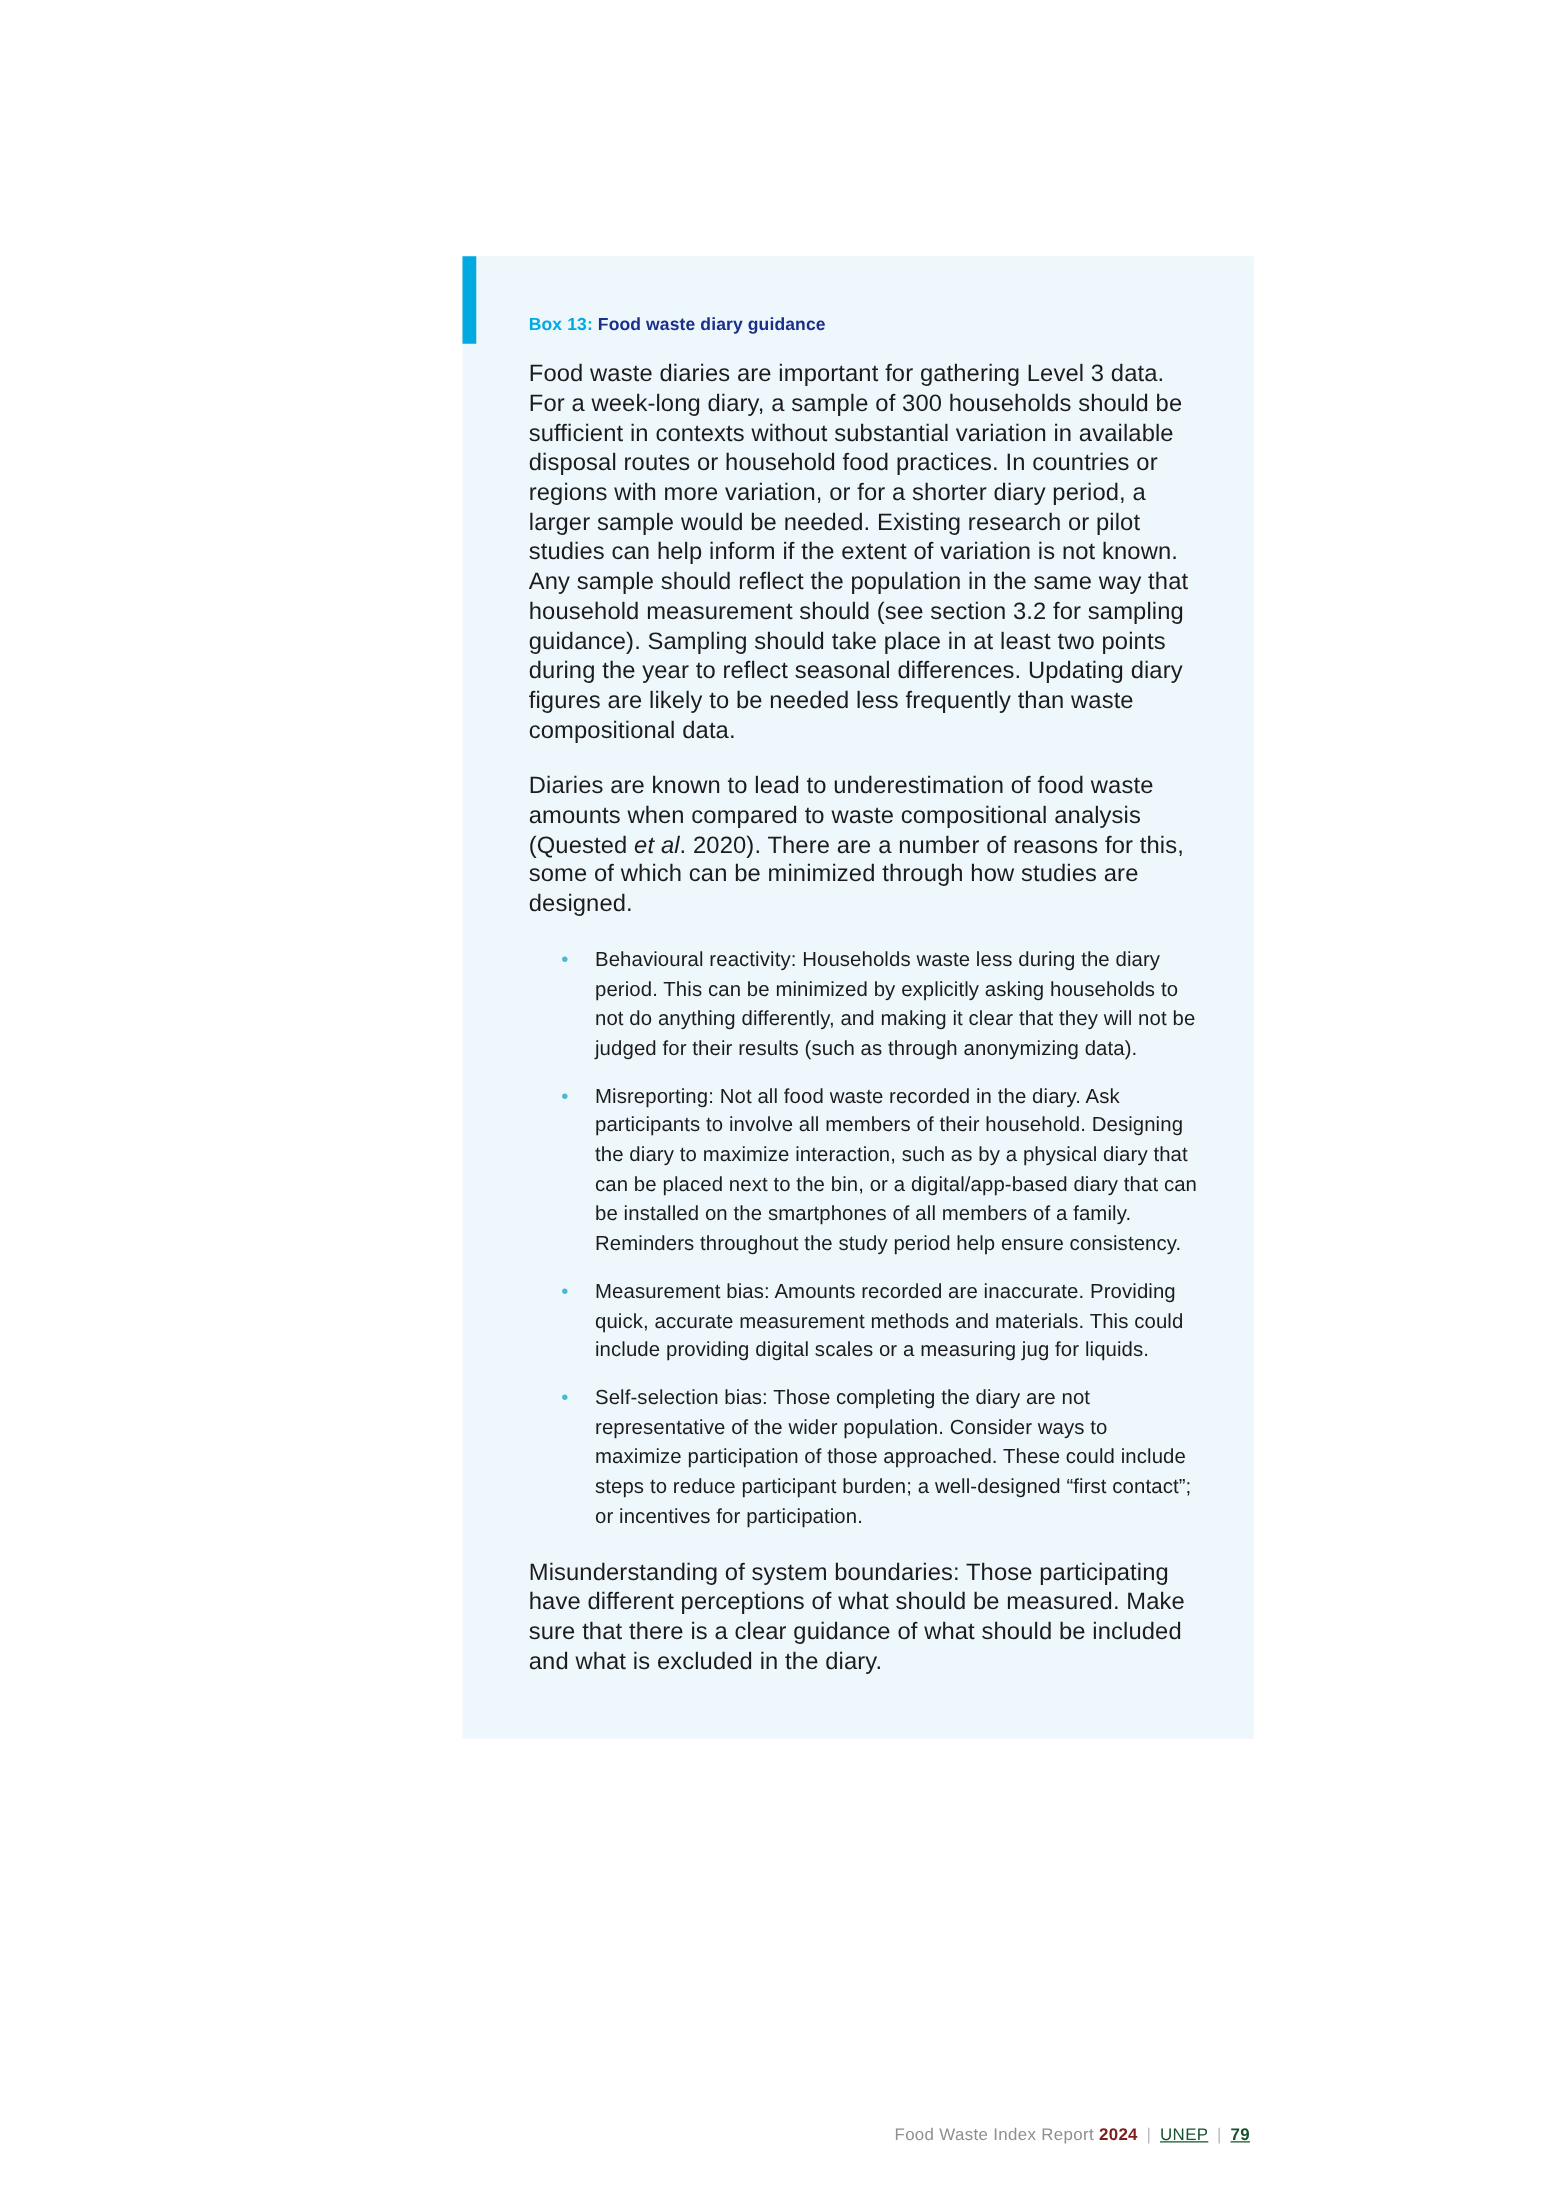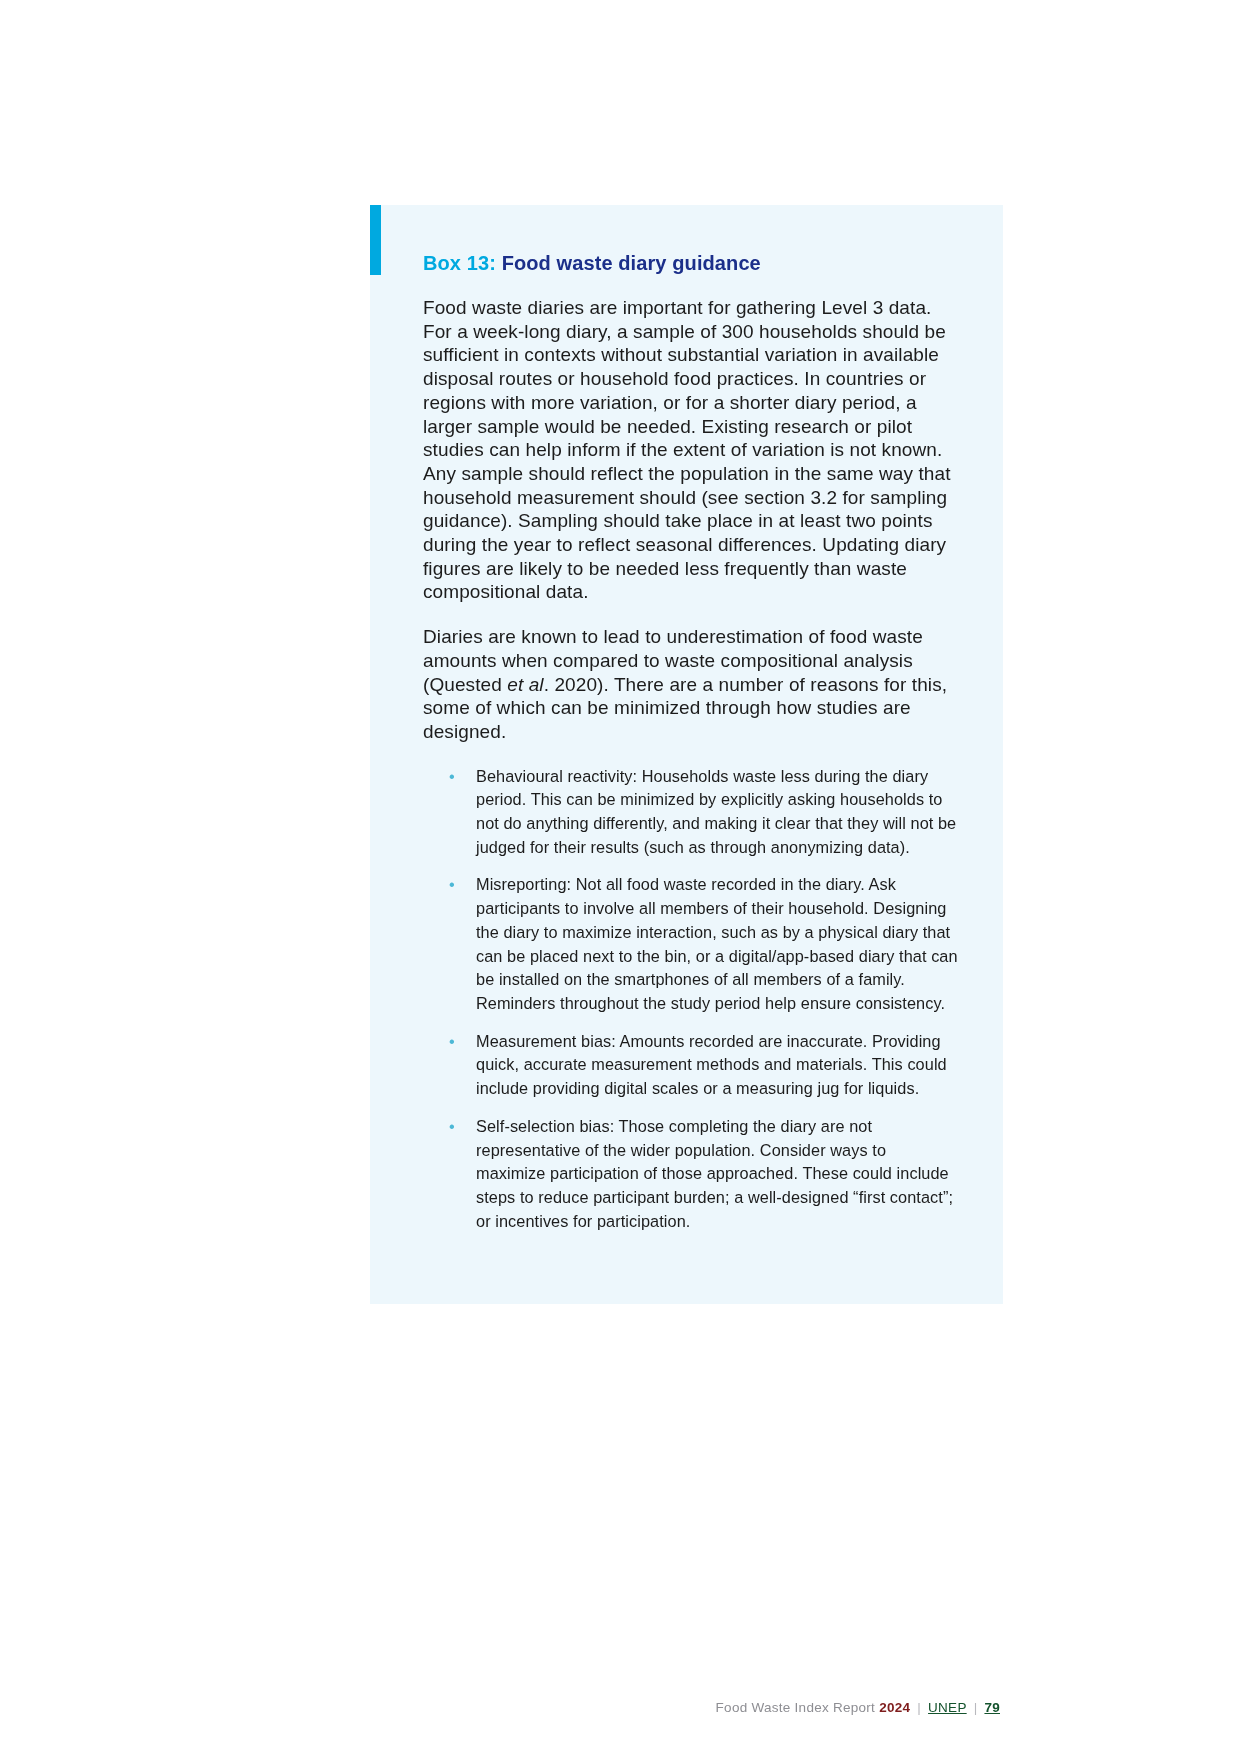--- a/index.html
+++ b/index.html
@@ -37,21 +37,21 @@
     width: 11px;
     height: 70px;
     background: #00a9e0;
   }
 
   .box-inner {
     padding: 45px 45px 50px 53px;
   }
 
   .box-title {
-    font-size: 20px;
+    font-size: 14px;
     font-weight: bold;
     line-height: 1.3;
     margin: 0 0 20px 0;
     letter-spacing: 0.1px;
   }
   .box-title .label {
     color: #00a9e0;
   }
   .box-title .title-text {
     color: #1b2f8a;
@@ -160,20 +160,21 @@
         <li>
           <span class="bullet-mark">•</span>
           <span>Measurement bias: Amounts recorded are inaccurate. Providing quick, accurate measurement methods and materials. This could include providing digital scales or a measuring jug for liquids.</span>
         </li>
         <li>
           <span class="bullet-mark">•</span>
           <span>Self-selection bias: Those completing the diary are not representative of the wider population. Consider ways to maximize participation of those approached. These could include steps to reduce participant burden; a well-designed “first contact”; or incentives for participation.</span>
         </li>
       </ul>
 
+      <p class="para">Misunderstanding of system boundaries: Those participating have different perceptions of what should be measured. Make sure that there is a clear guidance of what should be included and what is excluded in the diary.</p>
 
     </div>
   </div>
 
   <div class="footer">
     <span>Food Waste Index Report </span><span class="rep-year">2024</span><span class="sep">|</span><span class="org">UNEP</span><span class="sep">|</span><span class="pageno">79</span>
   </div>
 
 </div>
 

